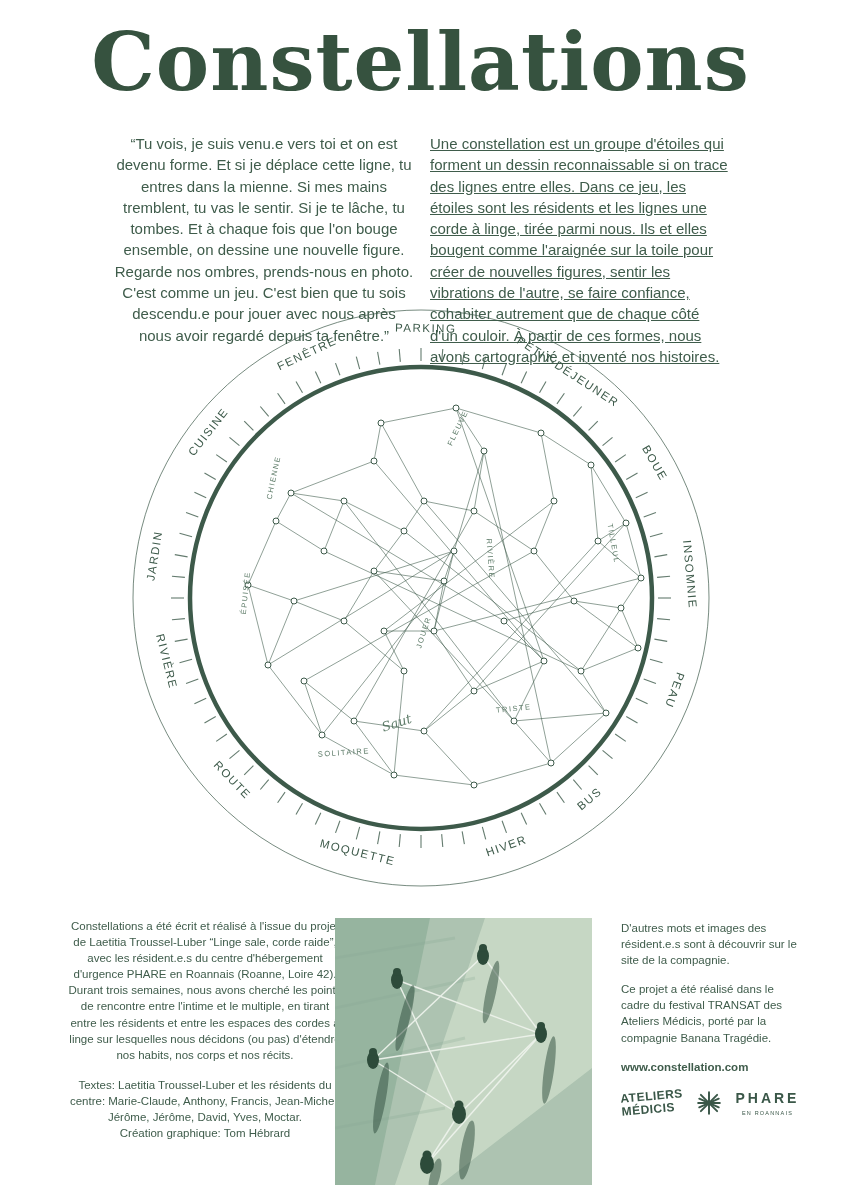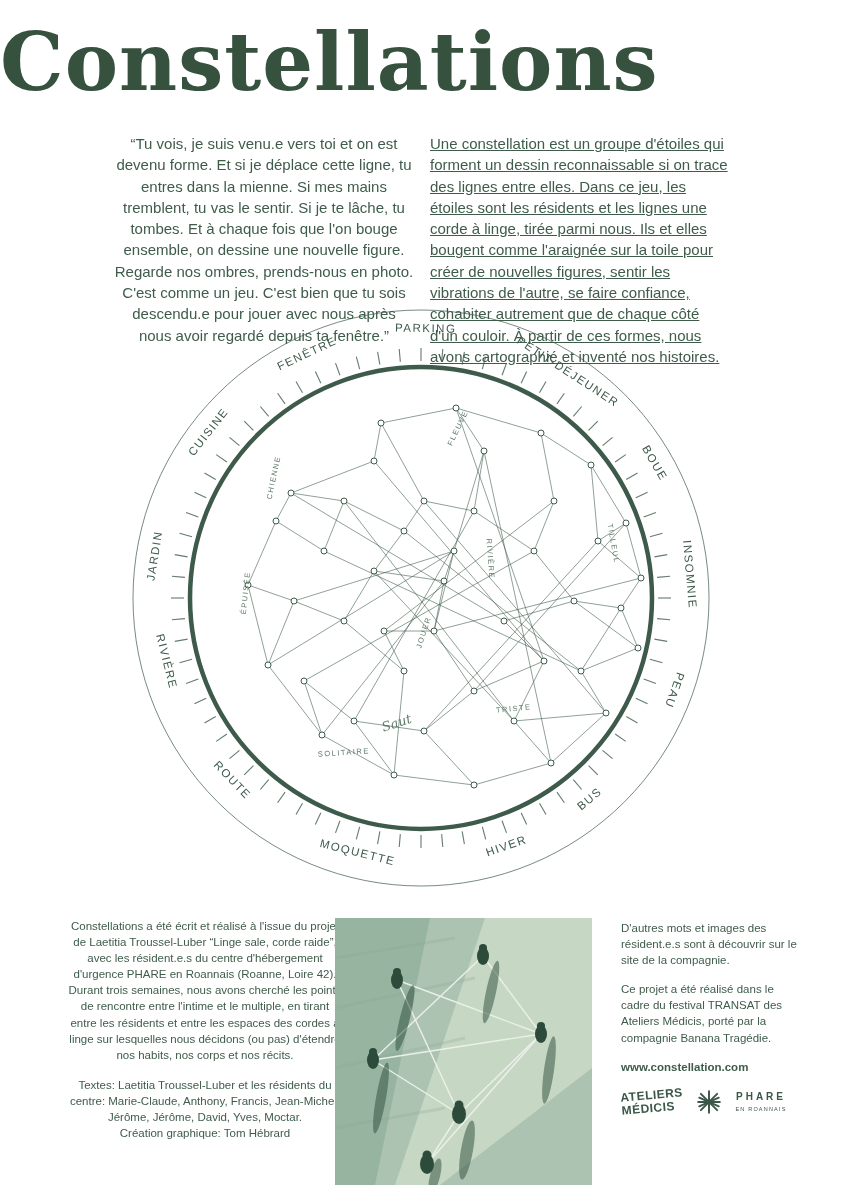--- a/index.html
+++ b/index.html
@@ -2,21 +2,21 @@
 <html><head>
 <meta charset="utf-8">
 <style>
   html,body { margin:0; padding:0; background:#ffffff; }
   .page {
     position:relative; width:841px; height:1190px; background:#ffffff;
     font-family:"Liberation Sans", sans-serif; color:#3f5c4b; overflow:hidden;
   }
   .title {
     position:absolute; top:16px; left:0; width:100%; margin:0;
-    text-align:left; font-family:"DejaVu Serif", serif; font-weight:700;
+    text-align:center; font-family:"DejaVu Serif", serif; font-weight:700;
     font-size:80px; line-height:1.15; color:#36523f; letter-spacing:1px;
   }
   .intro { position:absolute; top:133px; left:114px; width:614px; display:flex; gap:16px; }
   .intro p { margin:0; font-size:15px; line-height:1.42; }
   .quote { width:300px; text-align:center; }
   .description { width:298px; text-align:left;text-decoration:underline; }
   .wheel { position:absolute; top:303px; left:126px; }
   .footer-left {
     position:absolute; top:918px; left:68px; width:274px;
     font-size:11.5px; line-height:1.4; text-align:center;
@@ -29,21 +29,21 @@
     font-size:11.5px; line-height:1.4;
   }
   .footer-right p { margin:0 0 13px 0; }
   .website { font-weight:700; }
   .logos { display:flex; align-items:center; gap:13px; margin-top:14px; }
   .logo-am {
     display:flex; flex-direction:column; font-weight:700; font-size:12px;
     letter-spacing:0.5px; line-height:1.08; transform:rotate(-5deg); color:#3a5748;
   }
   .logo-phare { display:flex; flex-direction:column; align-items:center; color:#3a5748; }
-  .phare-name { font-weight:700; font-size:10px; letter-spacing:3px; }
+  .phare-name { font-weight:700; font-size:14px; letter-spacing:3px; }
   .phare-sub { font-size:5.5px; letter-spacing:1.2px; margin-top:2px; }
 </style>
 </head>
 <body>
 
 <div class="page">
 
   <h1 class="title">Constellations</h1>
 
   <div class="intro">

